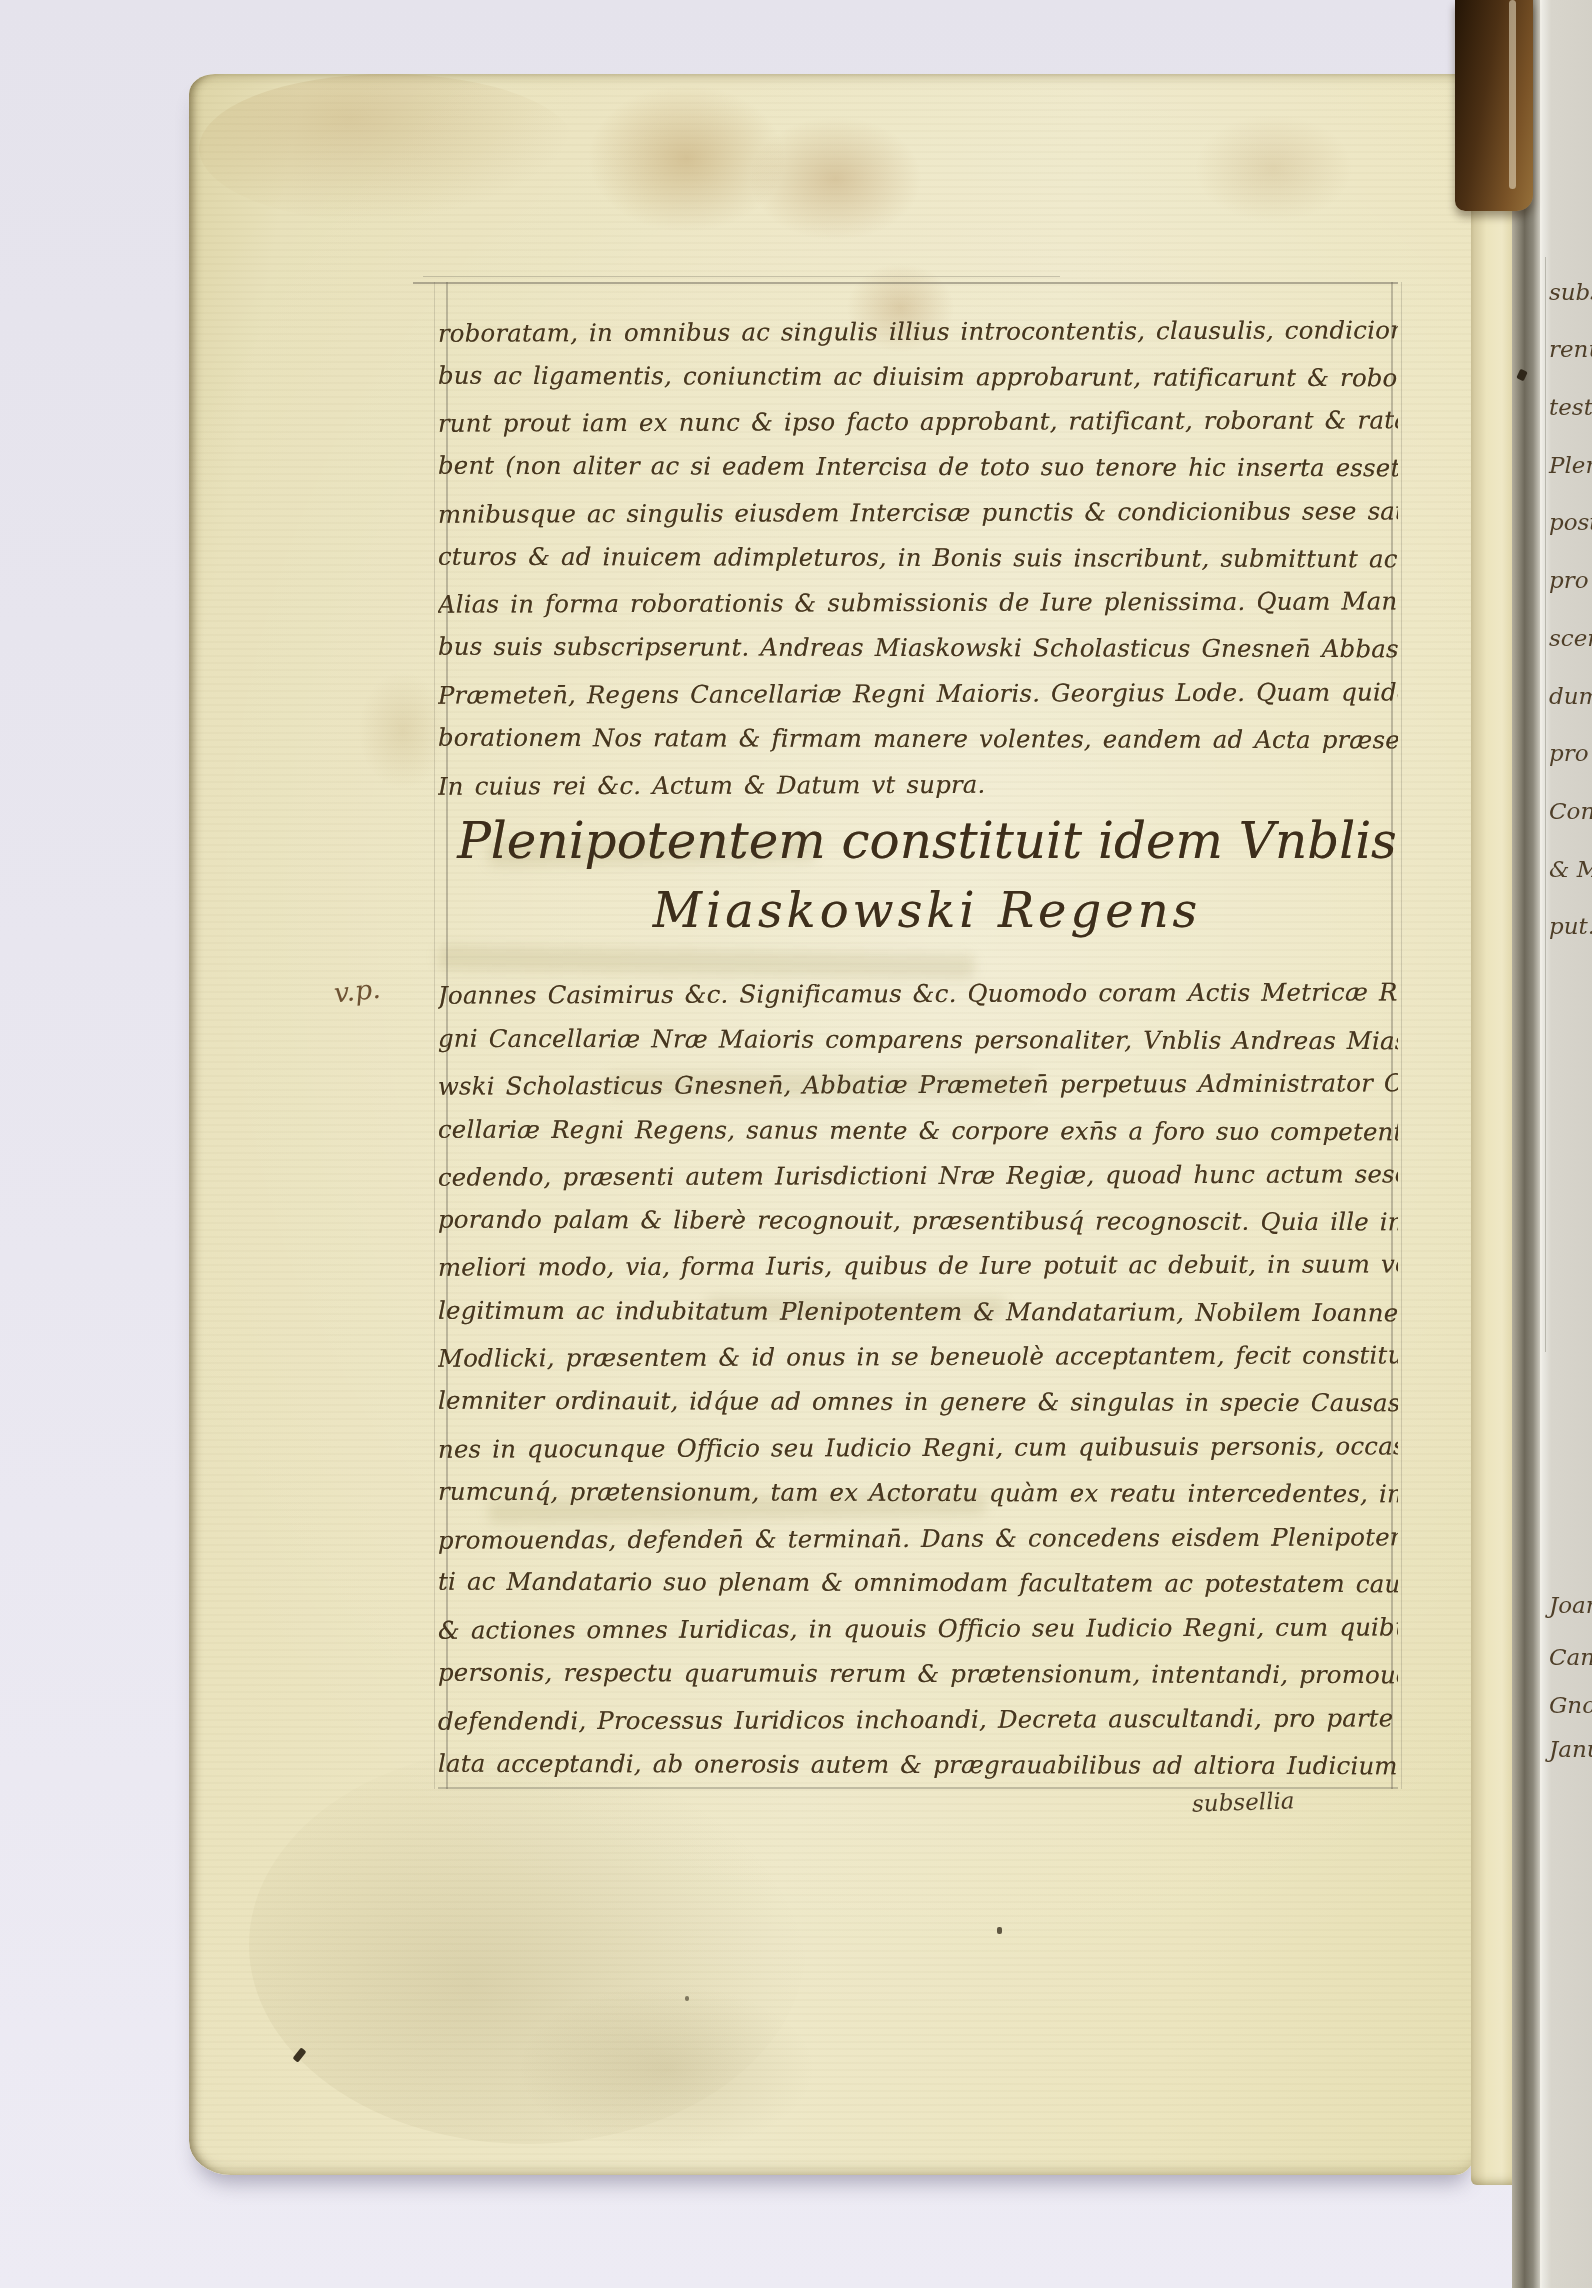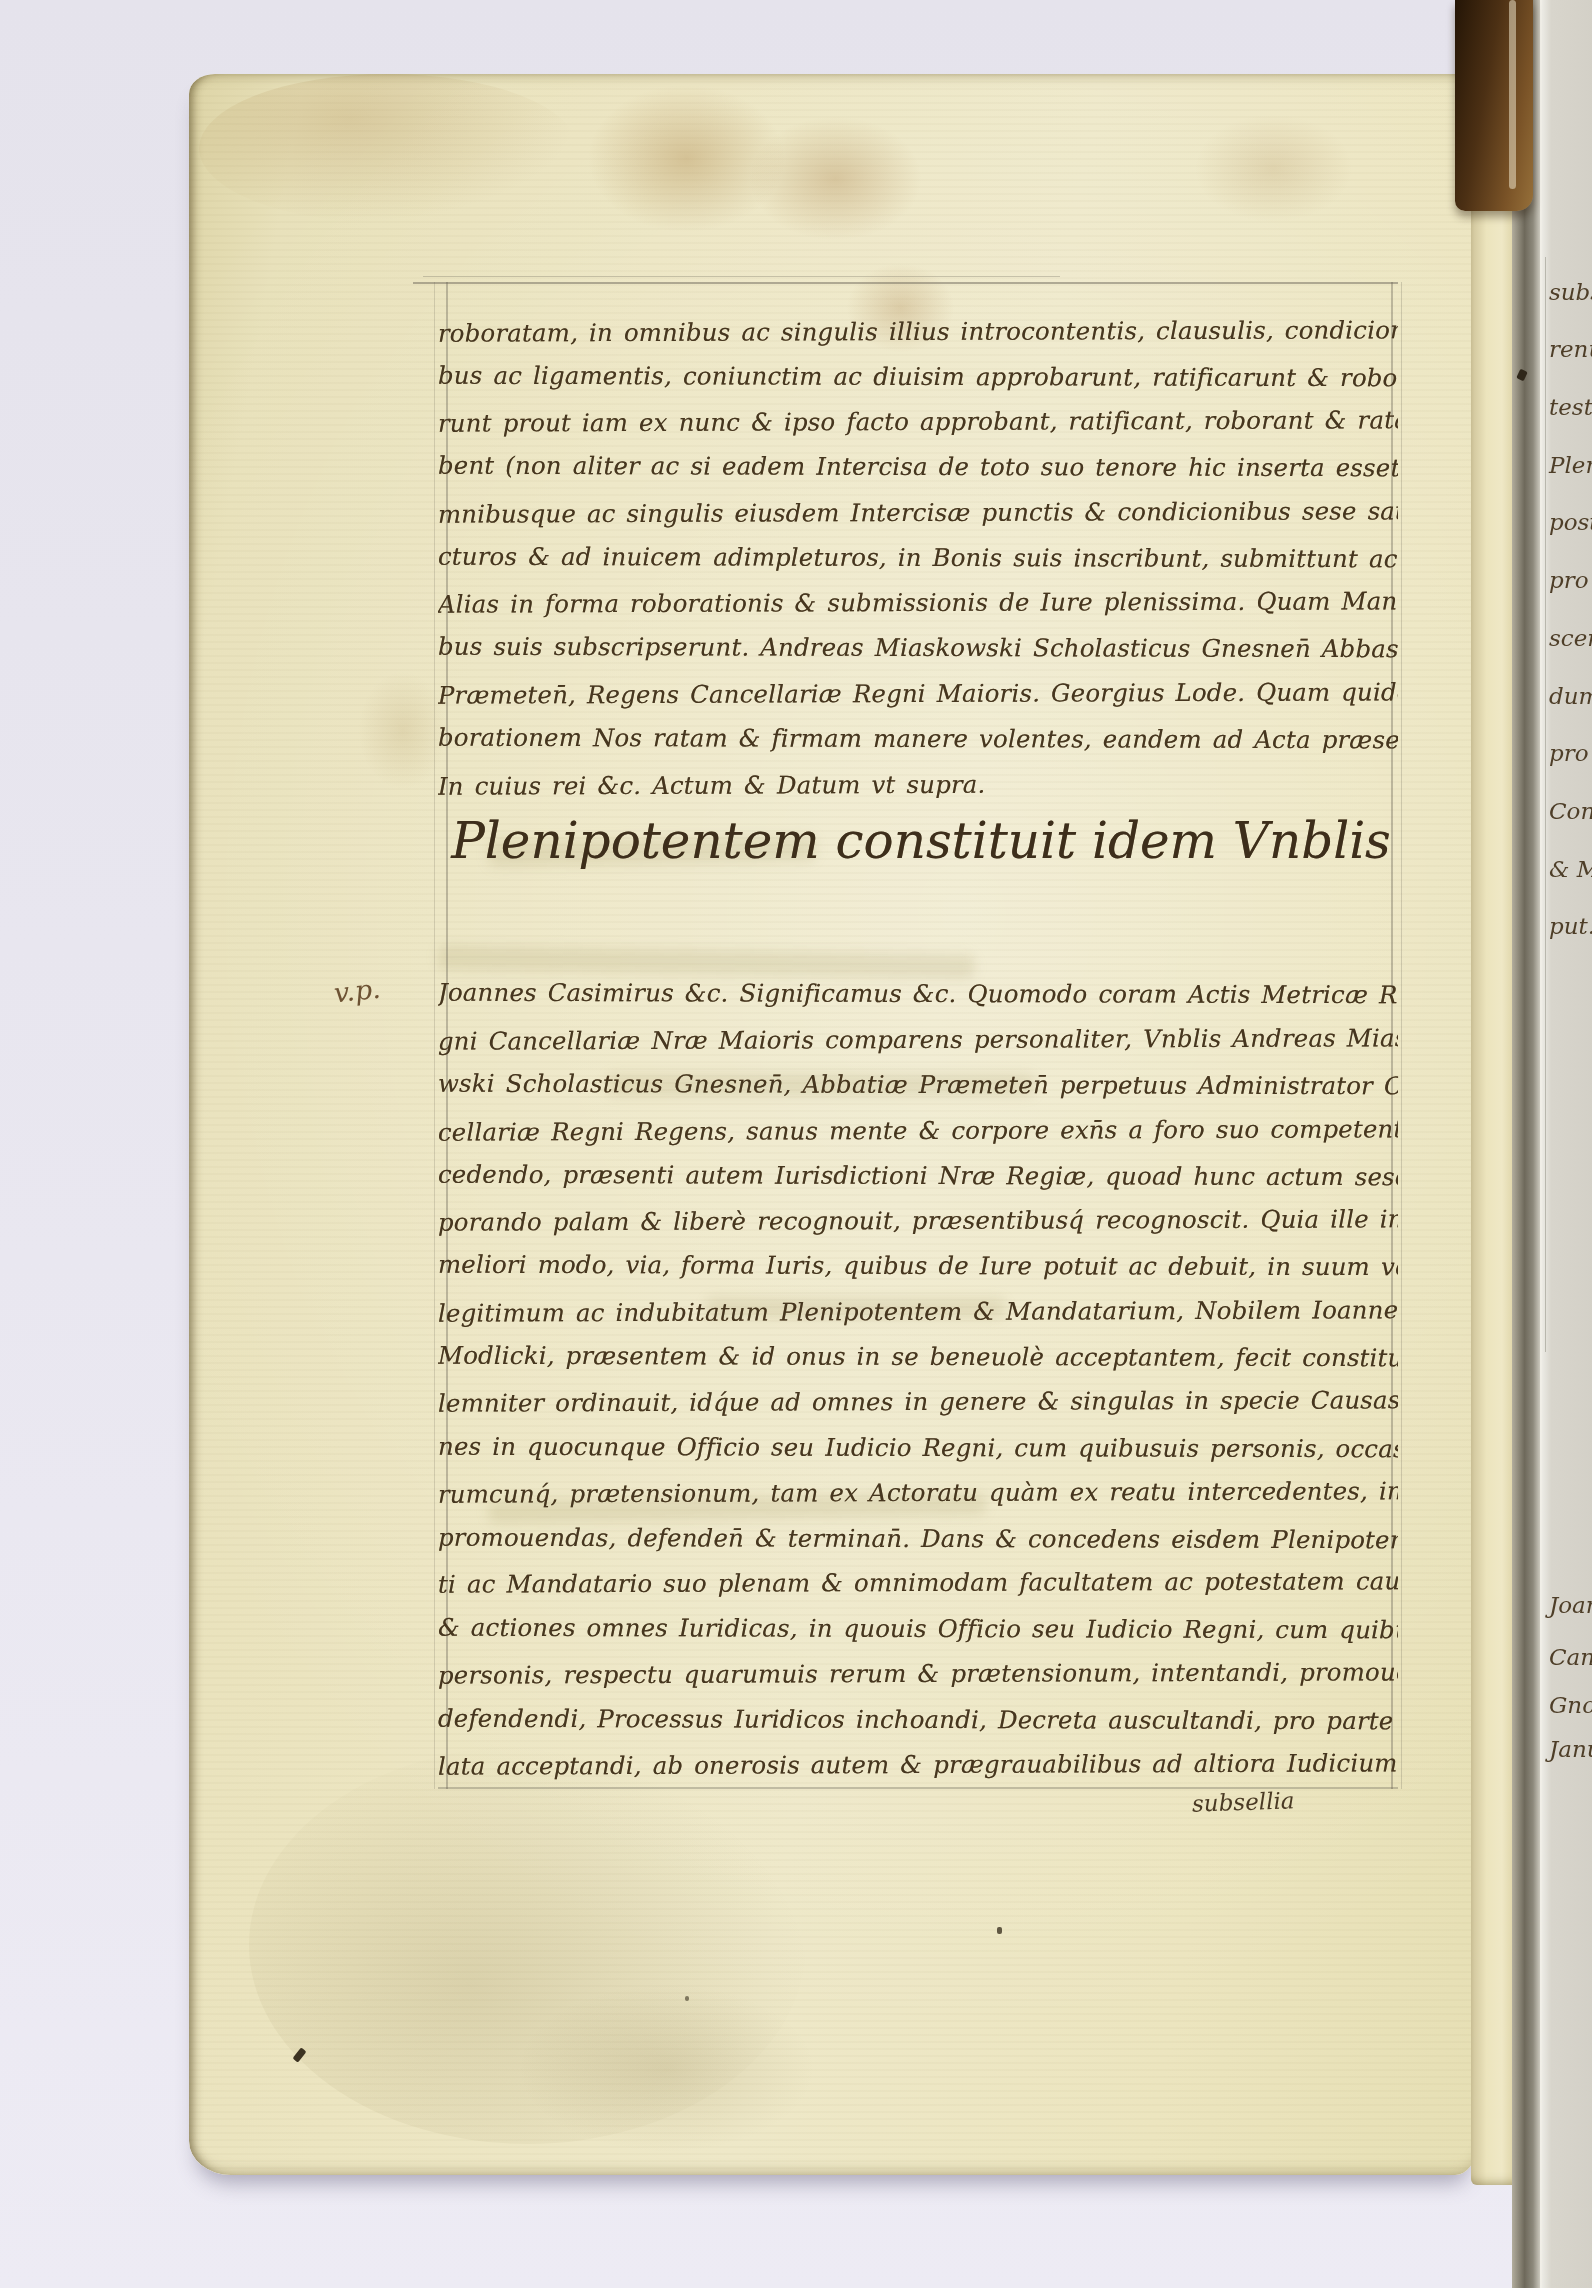--- a/index.html
+++ b/index.html
@@ -58,21 +58,21 @@
   
   .line{
     position:absolute; left:249px; width:960px; height:40px;
     font-style:italic; font-size:24.4px; color:#46361f;
     letter-spacing:0.2px; word-spacing:3px; white-space:nowrap; overflow:hidden;
     text-shadow:0 0 0.5px rgba(80,60,30,.55);
   }
   .line:nth-of-type(odd){transform:rotate(-.2deg);}
   .line:nth-of-type(even){transform:rotate(.15deg);}
   .heading{
-    position:absolute; left:252px; width:960px; text-align:center;
+    position:absolute; left:258px; width:960px; text-align:center;
     font-style:italic; color:#3d2e1b; white-space:nowrap;
     text-shadow:0 0 0.6px rgba(70,52,25,.6);
   }
   .heading.h1{top:738px; font-size:50px;}
   .heading.h2{top:808px; font-size:48px; letter-spacing:4px;}
   .margin-note{
     position:absolute; left:145px; top:901px;
     font-style:italic; font-size:27px; color:#6d5233; transform:rotate(-6deg);
   }
   .catchword{
@@ -151,20 +151,21 @@
     <div class="line" style="top:378px">bent (non aliter ac si eadem Intercisa de toto suo tenore hic inserta esset) o-</div>
     <div class="line" style="top:424px">mnibusque ac singulis eiusdem Intercisæ punctis &amp; condicionibus sese satisfa-</div>
     <div class="line" style="top:469px">cturos &amp; ad inuicem adimpleturos, in Bonis suis inscribunt, submittunt ac obligant</div>
     <div class="line" style="top:514px">Alias in forma roborationis &amp; submissionis de Iure plenissima. Quam Mani-</div>
     <div class="line" style="top:559px">bus suis subscripserunt. Andreas Miaskowski Scholasticus Gnesnen̄ Abbas</div>
     <div class="line" style="top:605px">Præmeten̄, Regens Cancellariæ Regni Maioris. Georgius Lode. Quam quidem ro-</div>
     <div class="line" style="top:650px">borationem Nos ratam &amp; firmam manere volentes, eandem ad Acta præsentia &amp;c.</div>
     <div class="line" style="top:696px">In cuius rei &amp;c. Actum &amp; Datum vt supra.</div>
 
     <div class="heading h1">Plenipotentem constituit idem Vnblis</div>
+    <div class="heading h2">Miaskowski Regens</div>
 
     <div class="margin-note">v.p.</div>
 
     <div class="line" style="top:905px">Joannes Casimirus &amp;c. Significamus &amp;c. Quomodo coram Actis Metricæ Re-</div>
     <div class="line" style="top:951px">gni Cancellariæ Nræ Maioris comparens personaliter, Vnblis Andreas Miasko-</div>
     <div class="line" style="top:996px">wski Scholasticus Gnesnen̄, Abbatiæ Præmeten̄ perpetuus Administrator Can-</div>
     <div class="line" style="top:1042px">cellariæ Regni Regens, sanus mente &amp; corpore exn̄s a foro suo competenti vltro re-</div>
     <div class="line" style="top:1087px">cedendo, præsenti autem Iurisdictioni Nræ Regiæ, quoad hunc actum sese incor-</div>
     <div class="line" style="top:1132px">porando palam &amp; liberè recognouit, præsentibusq́ recognoscit. Quia ille in omni</div>
     <div class="line" style="top:1177px">meliori modo, via, forma Iuris, quibus de Iure potuit ac debuit, in suum verum,</div>

